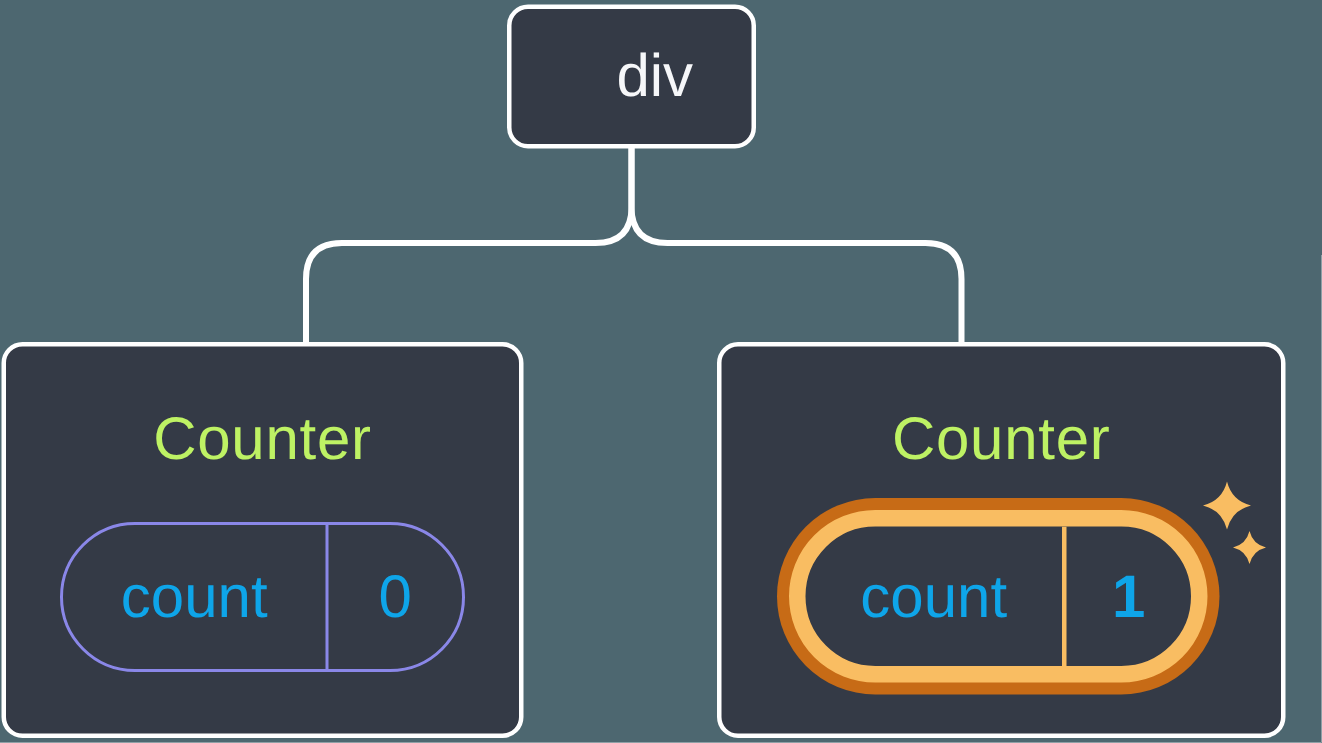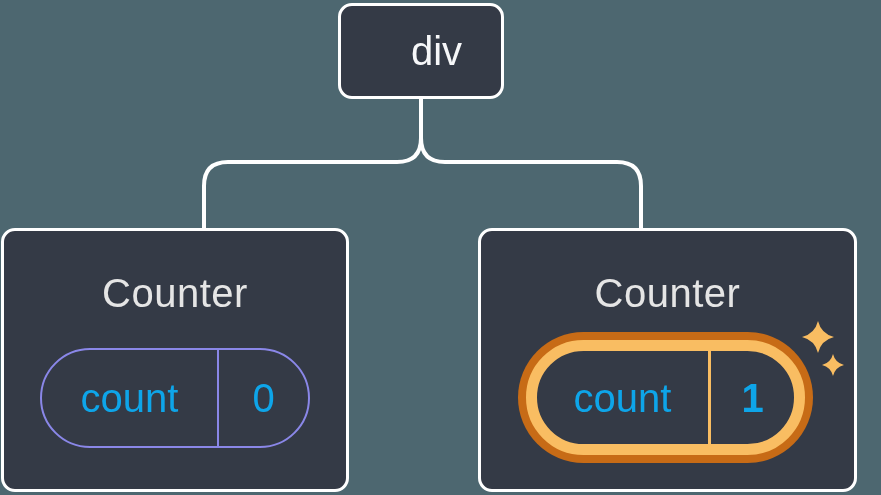--- a/index.html
+++ b/index.html
@@ -38,21 +38,21 @@
     font-size: 40px;
     line-height: 1;
   }
   .card-left  { left: 1px;   top: 228px; width: 348px; height: 264px; }
   .card-right { left: 478px; top: 228px; width: 379px; height: 264px; }
   .card-title {
     position: absolute;
     left: 0; top: 42px;
     width: 100%;
     text-align: center;
-    color: #e5e5e5;
+    color: #bef264;
     font-size: 40px;
     line-height: 40px;
     letter-spacing: 0.5px;
   }
   
   .state-pill {
     position: absolute;
     left: 36px; top: 117px;
     width: 270px; height: 100px;
     border: 2px solid #8a87e8;

